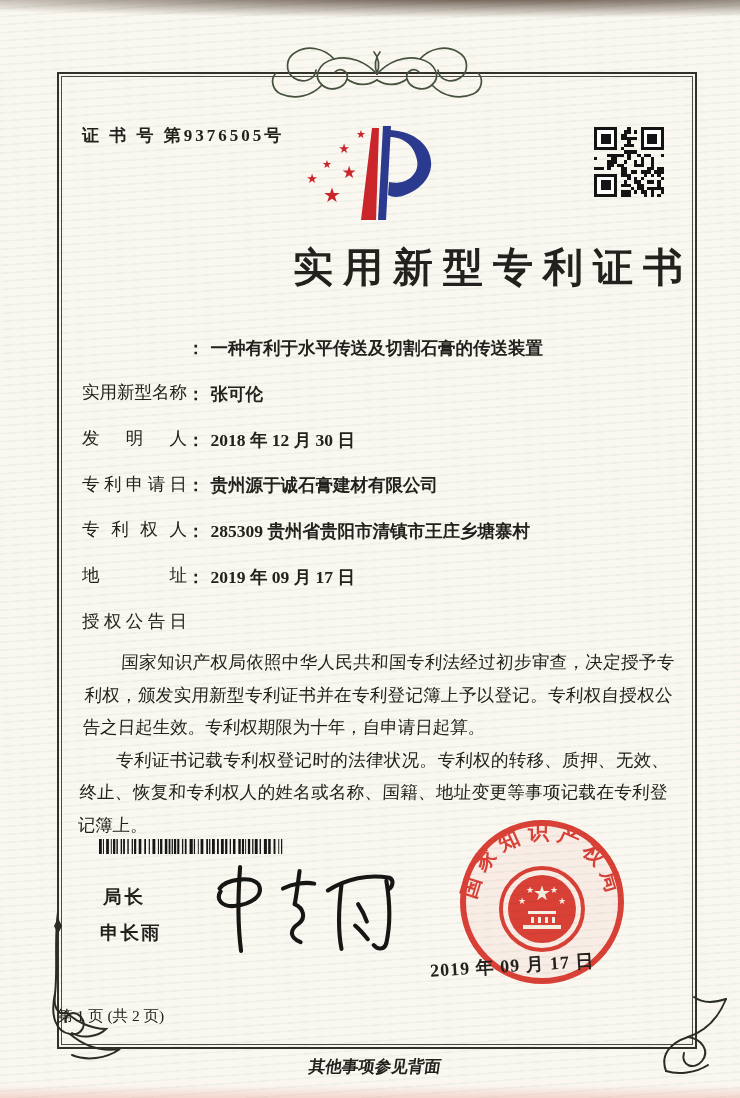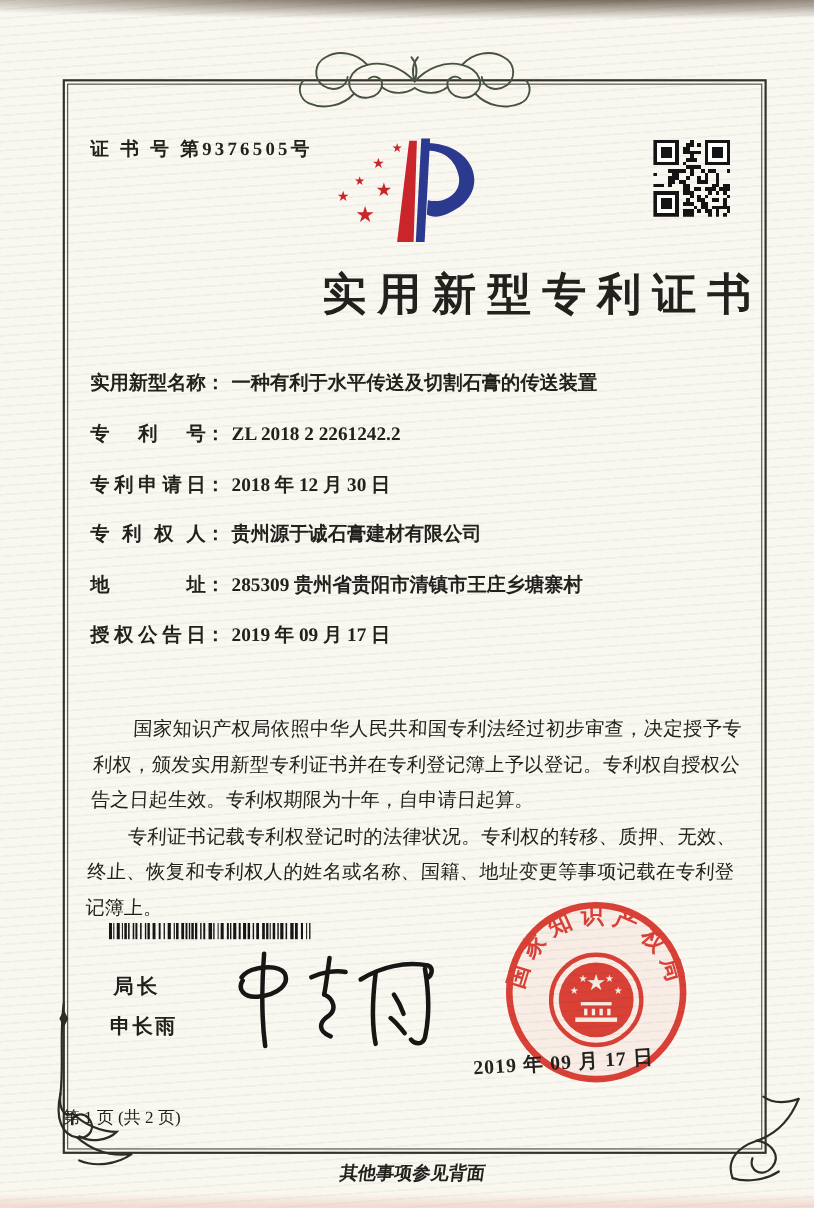--- a/index.html
+++ b/index.html
@@ -22,21 +22,21 @@
   .frame::after{
     content:"";position:absolute;inset:2px;border:1px solid #4a4a42;
   }
   .abs{position:absolute;}
   .certno{left:82px;top:124px;font-size:17px;letter-spacing:3px;font-weight:bold;}
   .title{left:57px;top:240px;width:636px;text-align:right;font-size:40px;
     font-weight:700;letter-spacing:10px;text-indent:10px;}
   .fields{left:82px;top:336px;width:590px;font-size:17.5px;}
   .row{position:relative;height:45.8px;white-space:nowrap;}
   .flabel{display:inline-block;width:105px;text-align:justify;text-align-last:justify;
-    vertical-align:top;font-weight:700;}
+    vertical-align:top;font-weight:400;margin-top:44px;}
   .colon{font-weight:600;}
   .fvalue{padding-left:6px;font-weight:600;}
   .grant2{position:absolute;left:303px;top:0;}
   .paras{left:82px;top:646px;width:588px;font-size:17.5px;line-height:32.6px;
     text-align:justify;transform:skewX(-3deg);}
   .paras p{margin:0;text-indent:2em;}
   .bc{left:99px;top:839px;width:187px;height:15px;}
   .director-title{left:103px;top:884px;font-size:18.5px;letter-spacing:3px;font-weight:600;}
   .director-name{left:100px;top:920px;font-size:18.5px;letter-spacing:2px;font-weight:600;}
   .sig{left:205px;top:858px;width:195px;height:100px;}
@@ -210,21 +210,21 @@
       <rect x="2" y="16" width="3" height="3" fill="#141414"></rect>
     </svg>
 
   <div class="abs title">实用新型专利证书</div>
 
   <div class="abs fields">
     <div class="row">
       <span class="flabel">实用新型名称</span><span class="colon">：</span><span class="fvalue">一种有利于水平传送及切割石膏的传送装置</span>
     </div>
     <div class="row">
-      <span class="flabel">专利号</span><span class="colon">：</span><span class="fvalue">ZL 2018 2 2261242.2</span>
+      <span class="flabel">发明人</span><span class="colon">：</span><span class="fvalue">张可伦</span>
     </div>
     <div class="row">
       <span class="flabel">专利申请日</span><span class="colon">：</span><span class="fvalue">2018 年 12 月 30 日</span>
     </div>
     <div class="row">
       <span class="flabel">专利权人</span><span class="colon">：</span><span class="fvalue">贵州源于诚石膏建材有限公司</span>
     </div>
     <div class="row">
       <span class="flabel">地址</span><span class="colon">：</span><span class="fvalue">285309 贵州省贵阳市清镇市王庄乡塘寨村</span>
     </div>

